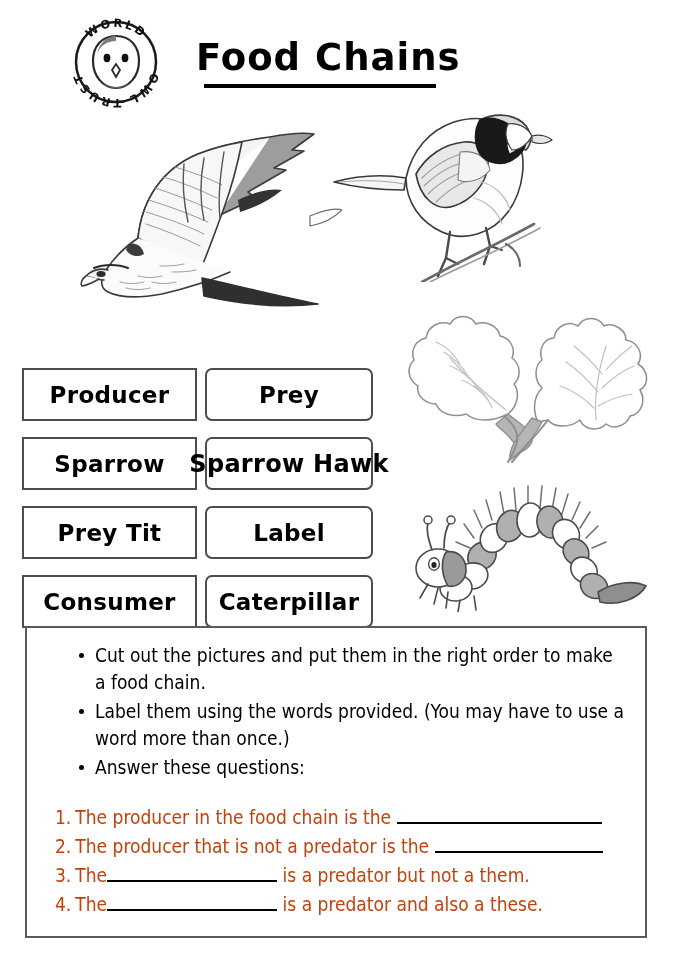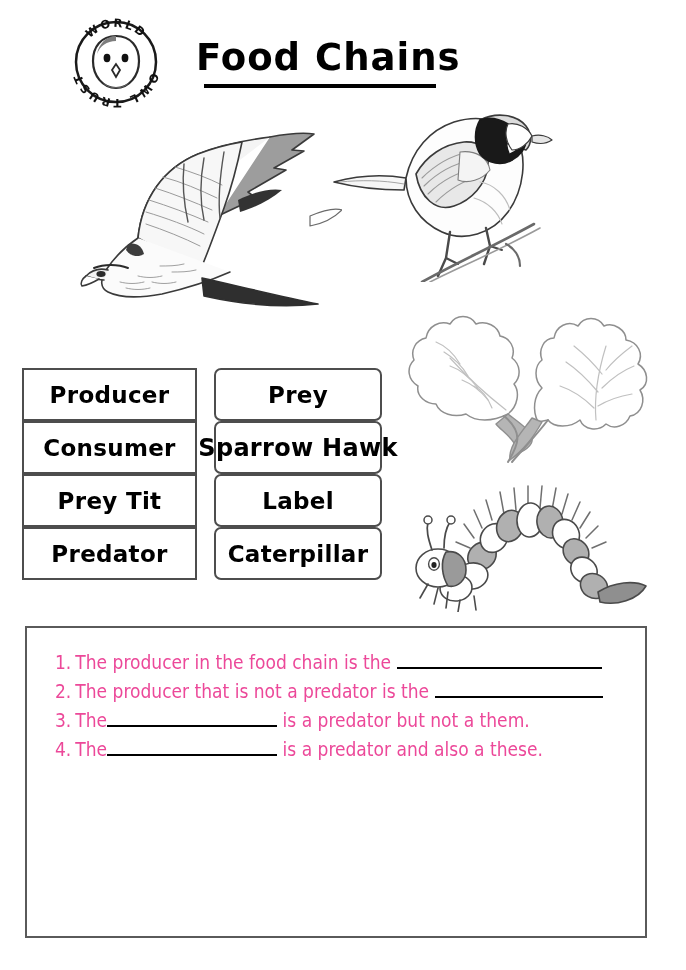--- a/index.html
+++ b/index.html
@@ -65,22 +65,22 @@
 
   
   .cards {
     position: absolute;
     left: 22px;
     top: 368px;
     width: 360px;
   }
   .card-row {
     display: flex;
-    gap: 17px;
-    margin-bottom: 0;
+    gap: 8px;
+    margin-bottom: 16px;
   }
   .card {
     box-sizing: border-box;
     border: 2px solid #4d4d4d;
     background: #ffffff;
     height: 53px;
     display: flex;
     align-items: center;
     justify-content: center;
     font-family: "DejaVu Sans", sans-serif;
@@ -133,21 +133,21 @@
 
   .questions {
     margin: 0;
     padding: 20px 14px 0 28px;
     list-style: none;
   }
   .questions li {
     font-family: "DejaVu Sans Condensed", "DejaVu Sans", sans-serif;
     font-size: 19px;
     line-height: 29px;
-    color: #ec4899;
+    color: #c2410c;
     white-space: nowrap;
   }
   .qnum { margin-right: 4px; }
   .blank {
     display: inline-block;
     border-bottom: 2px solid #000000;
     vertical-align: baseline;
     height: 15px;
   }
   .blank.w-long   { width: 205px; margin-left: 6px; }
@@ -394,38 +394,43 @@
   </div>
 
   <div class="cards">
 
     <div class="card-row">
       <div class="card left">Producer</div>
       <div class="card right">Prey</div>
     </div>
 
     <div class="card-row">
-      <div class="card left">Consumer</div>
+      <div class="card left">Sparrow</div>
       <div class="card right small">Sparrow Hawk</div>
     </div>
 
     <div class="card-row">
       <div class="card left">Prey Tit</div>
       <div class="card right">Label</div>
     </div>
 
     <div class="card-row">
-      <div class="card left">Predator</div>
+      <div class="card left">Consumer</div>
       <div class="card right">Caterpillar</div>
     </div>
 
   </div>
 
   <div class="panel">
 
+    <ul class="bullets">
+      <li>Cut out the pictures and put them in the right order to make a food chain.</li>
+      <li>Label them using the words provided. (You may have to use a word more than once.)</li>
+      <li>Answer these questions:</li>
+    </ul>
 
     <ol class="questions">
 
       <li>
         <span class="qnum">1.</span><span>The producer in the food chain is the</span><span class="blank w-long"></span>
       </li>
 
       <li>
         <span class="qnum">2.</span><span>The producer that is not a predator is the</span><span class="blank w-mid"></span>
       </li>

